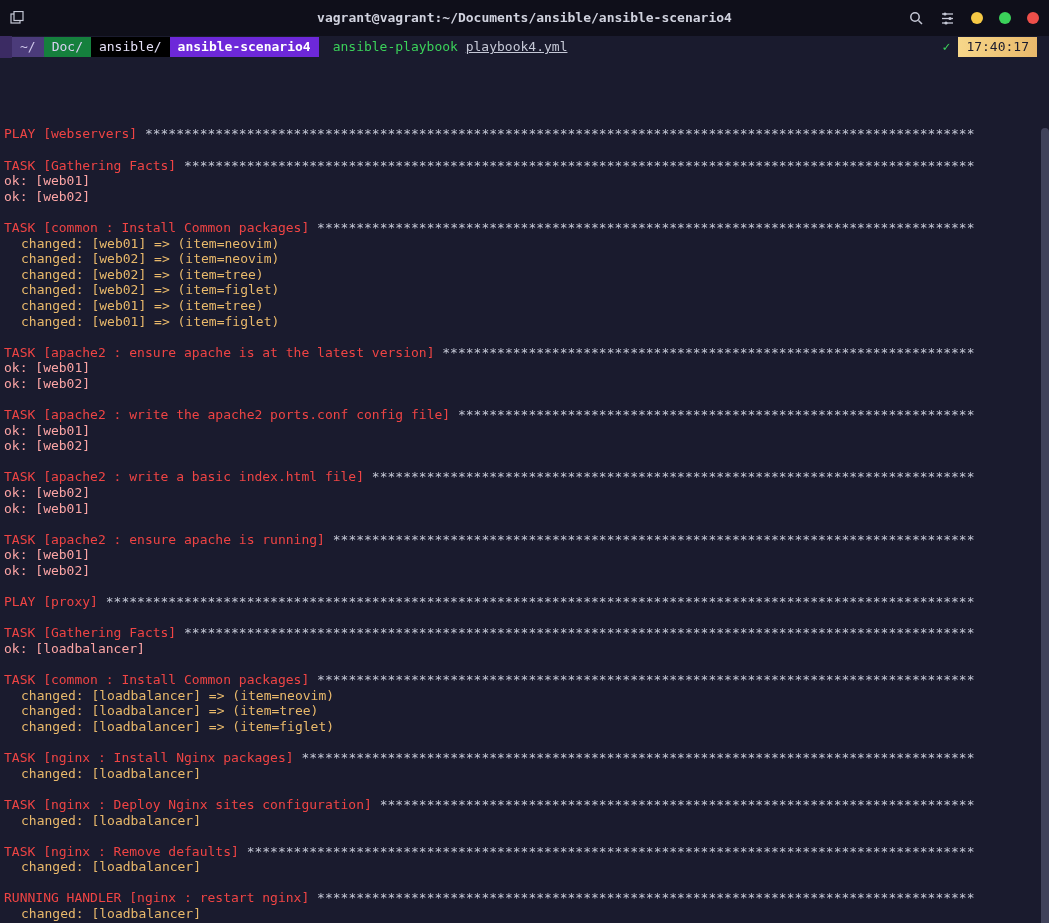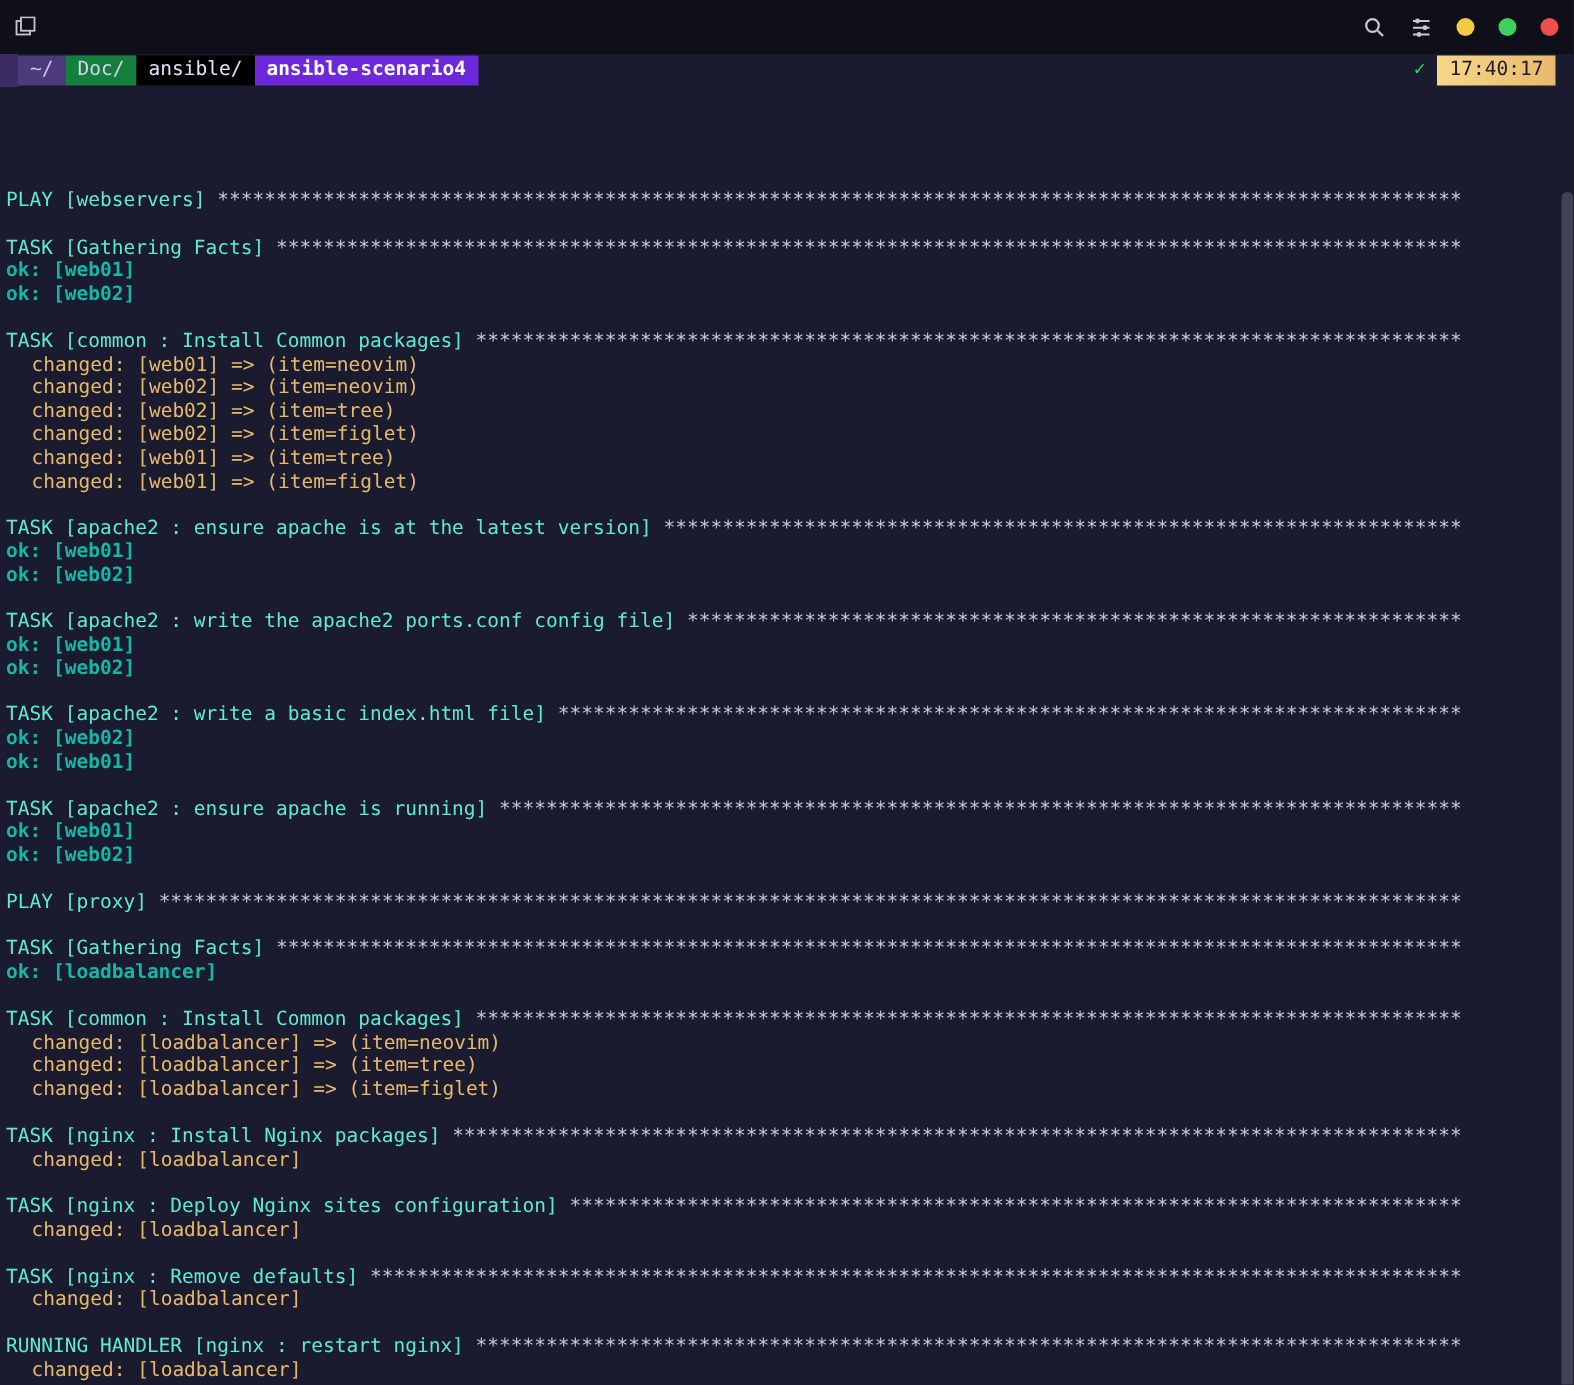--- a/index.html
+++ b/index.html
@@ -68,22 +68,22 @@
     font-weight: normal;
   }
   .timebox-trail { background: #0f0f1a; width: 12px; height: 100%; }
 
   .terminal {
     padding: 6px 4px 4px 4px;
     white-space: pre;
     position: relative;
   }
   .line { min-height: 15px; }
-  .txt-white { color: #5eead4; }
-  .txt-green { color: #14b8a6; font-weight: bold; }
+  .txt-white { color: #ef4444; }
+  .txt-green { color: #fca5a5; }
   .txt-yellow { color: #e9b96b; margin-left: 17px; }
   .asterisks { color: #c5c8d6; }
 
   .scrollbar-track {
     position: absolute;
     right: 0;
     top: 0;
     bottom: 0;
     width: 8px;
   }
@@ -100,20 +100,21 @@
 
 <div class="titlebar">
   <div class="titlebar-left">
     <span class="tb-icon">
       <svg width="14" height="14" viewBox="0 0 14 14">
           <rect x="1" y="3" width="9" height="9" fill="none" stroke="#c5c8d6" stroke-width="1.2"></rect>
           <rect x="4" y="0.5" width="9" height="9" fill="#0f0f1a" stroke="#c5c8d6" stroke-width="1.2"></rect>
         </svg>
     </span>
   </div>
+  <div class="titlebar-title">vagrant@vagrant:~/Documents/ansible/ansible-scenario4</div>
   <div class="titlebar-right">
     <span class="tb-icon">
       <svg width="15" height="15" viewBox="0 0 15 15">
           <circle cx="6" cy="6" r="4.2" fill="none" stroke="#c5c8d6" stroke-width="1.5"></circle>
           <line x1="9.5" y1="9.5" x2="13" y2="13" stroke="#c5c8d6" stroke-width="1.5"></line>
         </svg>
     </span>
     <span class="tb-icon">
       <svg width="15" height="15" viewBox="0 0 15 15">
         <line x1="2" y1="3" x2="13" y2="3" stroke="#c5c8d6" stroke-width="1.3"></line>
@@ -129,20 +130,21 @@
     <span class="win-btn win-close"></span>
   </div>
 </div>
 
 <div class="pathbar">
   <div class="seg-lead"></div>
   <span class="seg seg-home"> ~/</span>
     <span class="seg seg-doc">Doc/</span>
     <span class="seg seg-ansible">ansible/</span>
     <span class="seg seg-scenario">ansible-scenario4</span>
+  <span class="seg-cmd"><span class="cmd-name">ansible-playbook</span> <span class="cmd-arg">playbook4.yml</span></span>
   <div class="pathbar-right">
     <span class="check">✓</span>
     <span class="timebox">17:40:17</span>
     <div class="timebox-trail"></div>
   </div>
 </div>
 
 <div class="terminal" id="terminal">
   
   <div class="line">&nbsp;</div><div class="line"><span class="txt-white">PLAY [webservers] </span><span class="asterisks">**********************************************************************************************************</span></div><div class="line">&nbsp;</div><div class="line"><span class="txt-white">TASK [Gathering Facts] </span><span class="asterisks">*****************************************************************************************************</span></div><div class="line"><span class="txt-green">ok: [web01]</span></div><div class="line"><span class="txt-green">ok: [web02]</span></div><div class="line">&nbsp;</div><div class="line"><span class="txt-white">TASK [common : Install Common packages] </span><span class="asterisks">************************************************************************************</span></div><div class="line"><span class="txt-yellow">changed: [web01] =&gt; (item=neovim)</span></div><div class="line"><span class="txt-yellow">changed: [web02] =&gt; (item=neovim)</span></div><div class="line"><span class="txt-yellow">changed: [web02] =&gt; (item=tree)</span></div><div class="line"><span class="txt-yellow">changed: [web02] =&gt; (item=figlet)</span></div><div class="line"><span class="txt-yellow">changed: [web01] =&gt; (item=tree)</span></div><div class="line"><span class="txt-yellow">changed: [web01] =&gt; (item=figlet)</span></div><div class="line">&nbsp;</div><div class="line"><span class="txt-white">TASK [apache2 : ensure apache is at the latest version] </span><span class="asterisks">********************************************************************</span></div><div class="line"><span class="txt-green">ok: [web01]</span></div><div class="line"><span class="txt-green">ok: [web02]</span></div><div class="line">&nbsp;</div><div class="line"><span class="txt-white">TASK [apache2 : write the apache2 ports.conf config file] </span><span class="asterisks">******************************************************************</span></div><div class="line"><span class="txt-green">ok: [web01]</span></div><div class="line"><span class="txt-green">ok: [web02]</span></div><div class="line">&nbsp;</div><div class="line"><span class="txt-white">TASK [apache2 : write a basic index.html file] </span><span class="asterisks">*****************************************************************************</span></div><div class="line"><span class="txt-green">ok: [web02]</span></div><div class="line"><span class="txt-green">ok: [web01]</span></div><div class="line">&nbsp;</div><div class="line"><span class="txt-white">TASK [apache2 : ensure apache is running] </span><span class="asterisks">**********************************************************************************</span></div><div class="line"><span class="txt-green">ok: [web01]</span></div><div class="line"><span class="txt-green">ok: [web02]</span></div><div class="line">&nbsp;</div><div class="line"><span class="txt-white">PLAY [proxy] </span><span class="asterisks">***************************************************************************************************************</span></div><div class="line">&nbsp;</div><div class="line"><span class="txt-white">TASK [Gathering Facts] </span><span class="asterisks">*****************************************************************************************************</span></div><div class="line"><span class="txt-green">ok: [loadbalancer]</span></div><div class="line">&nbsp;</div><div class="line"><span class="txt-white">TASK [common : Install Common packages] </span><span class="asterisks">************************************************************************************</span></div><div class="line"><span class="txt-yellow">changed: [loadbalancer] =&gt; (item=neovim)</span></div><div class="line"><span class="txt-yellow">changed: [loadbalancer] =&gt; (item=tree)</span></div><div class="line"><span class="txt-yellow">changed: [loadbalancer] =&gt; (item=figlet)</span></div><div class="line">&nbsp;</div><div class="line"><span class="txt-white">TASK [nginx : Install Nginx packages] </span><span class="asterisks">**************************************************************************************</span></div><div class="line"><span class="txt-yellow">changed: [loadbalancer]</span></div><div class="line">&nbsp;</div><div class="line"><span class="txt-white">TASK [nginx : Deploy Nginx sites configuration] </span><span class="asterisks">****************************************************************************</span></div><div class="line"><span class="txt-yellow">changed: [loadbalancer]</span></div><div class="line">&nbsp;</div><div class="line"><span class="txt-white">TASK [nginx : Remove defaults] </span><span class="asterisks">*********************************************************************************************</span></div><div class="line"><span class="txt-yellow">changed: [loadbalancer]</span></div><div class="line">&nbsp;</div><div class="line"><span class="txt-white">RUNNING HANDLER [nginx : restart nginx] </span><span class="asterisks">************************************************************************************</span></div><div class="line"><span class="txt-yellow">changed: [loadbalancer]</span></div><div class="line">&nbsp;</div><div class="scrollbar-track">

